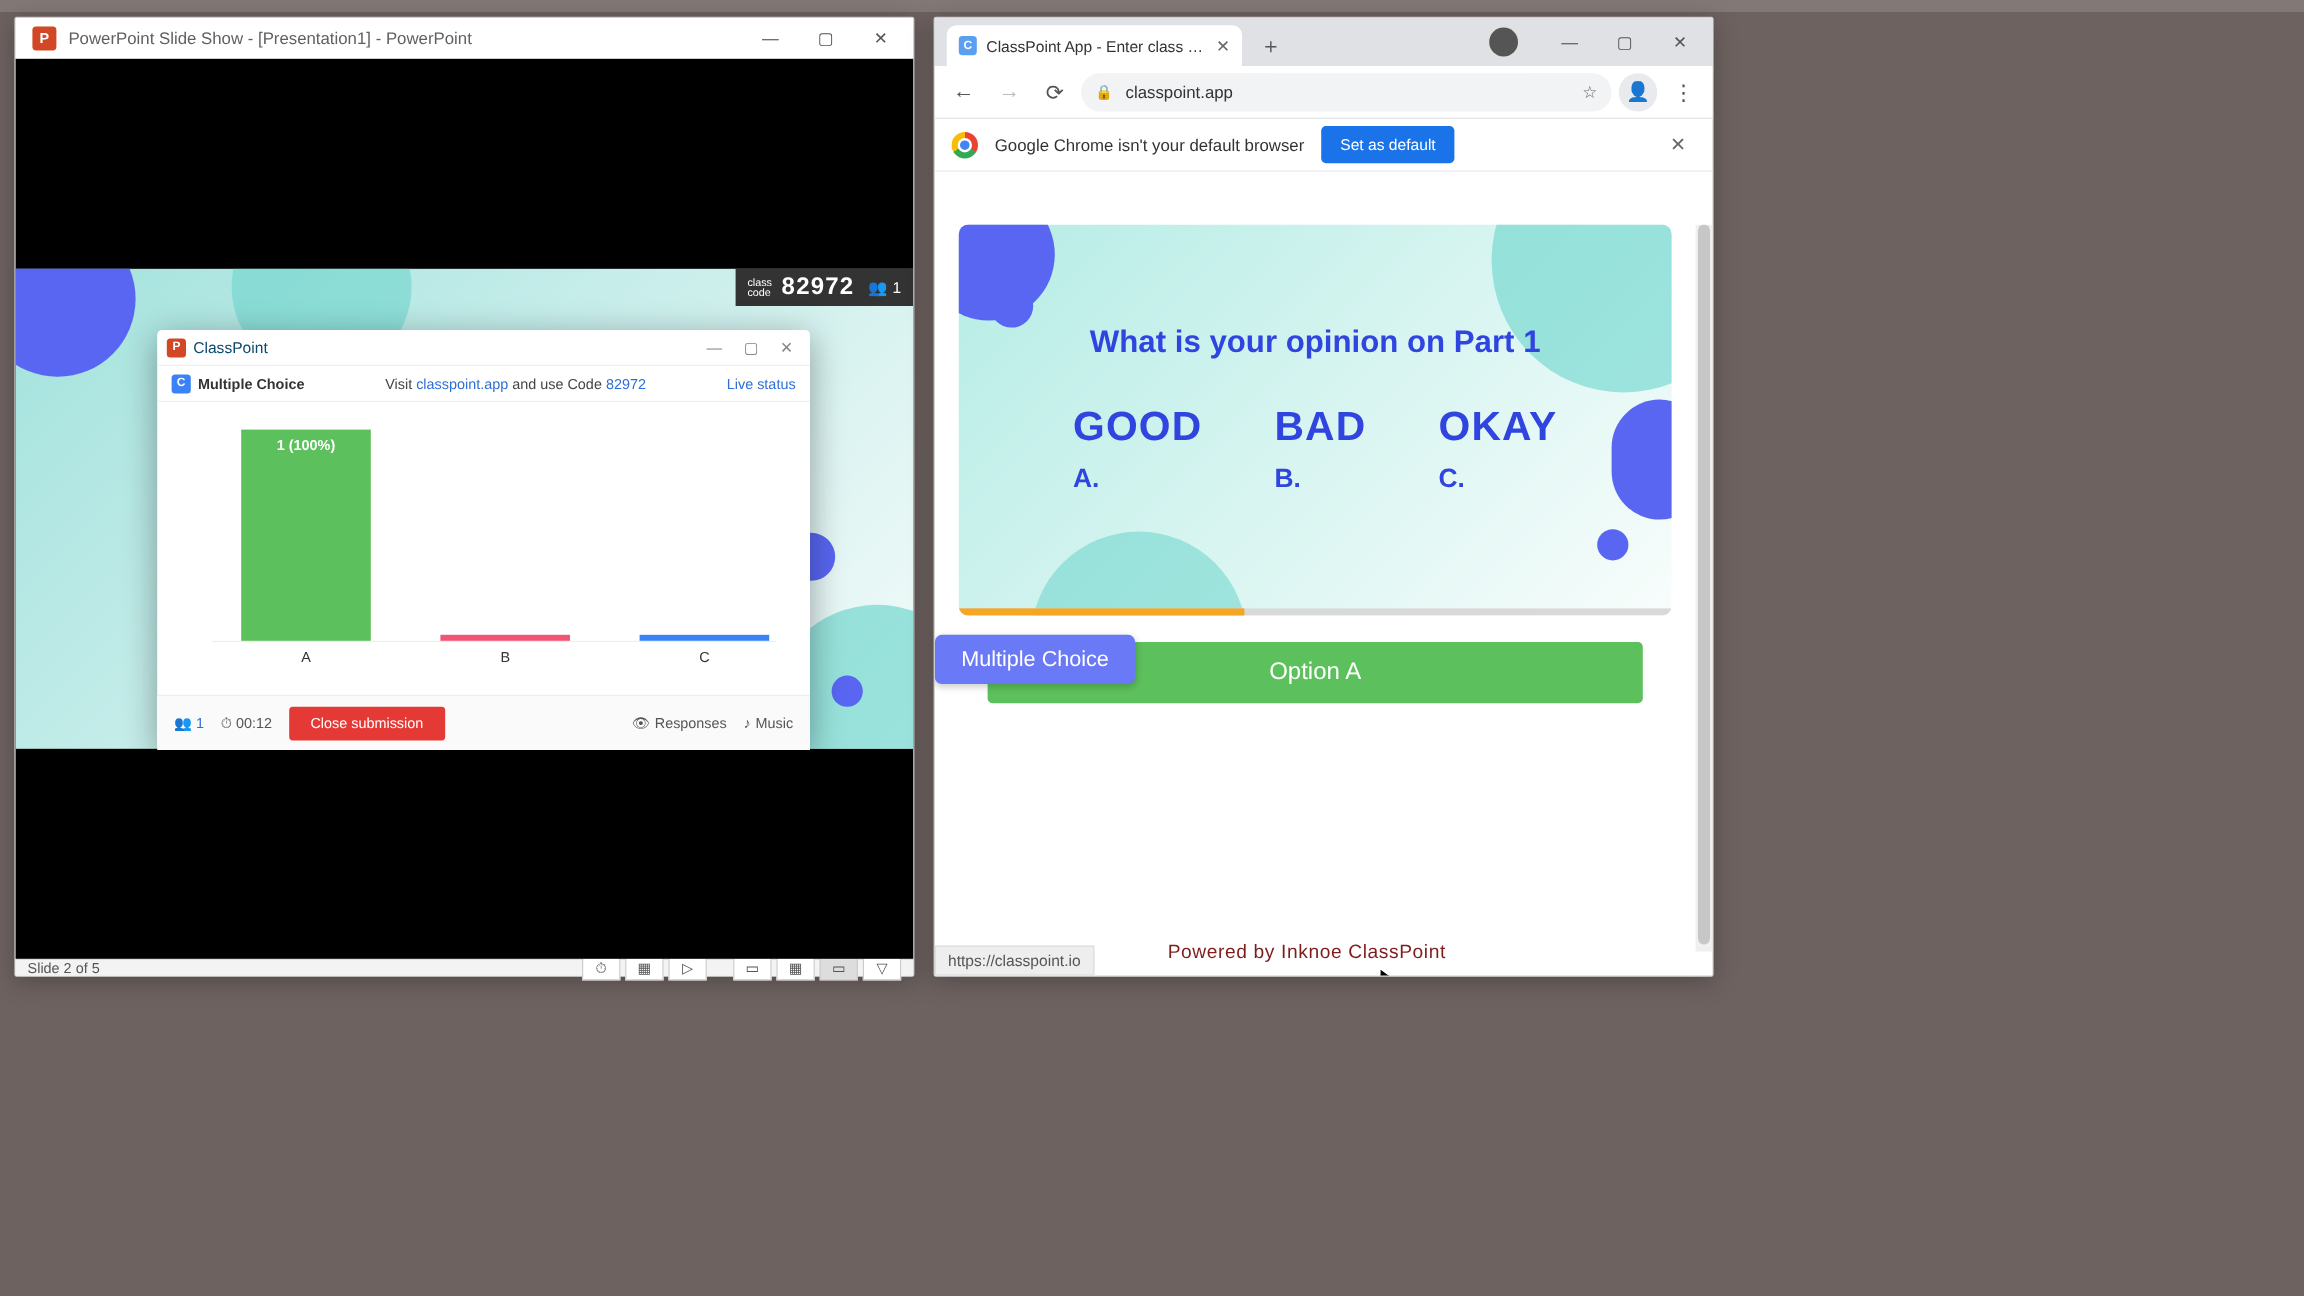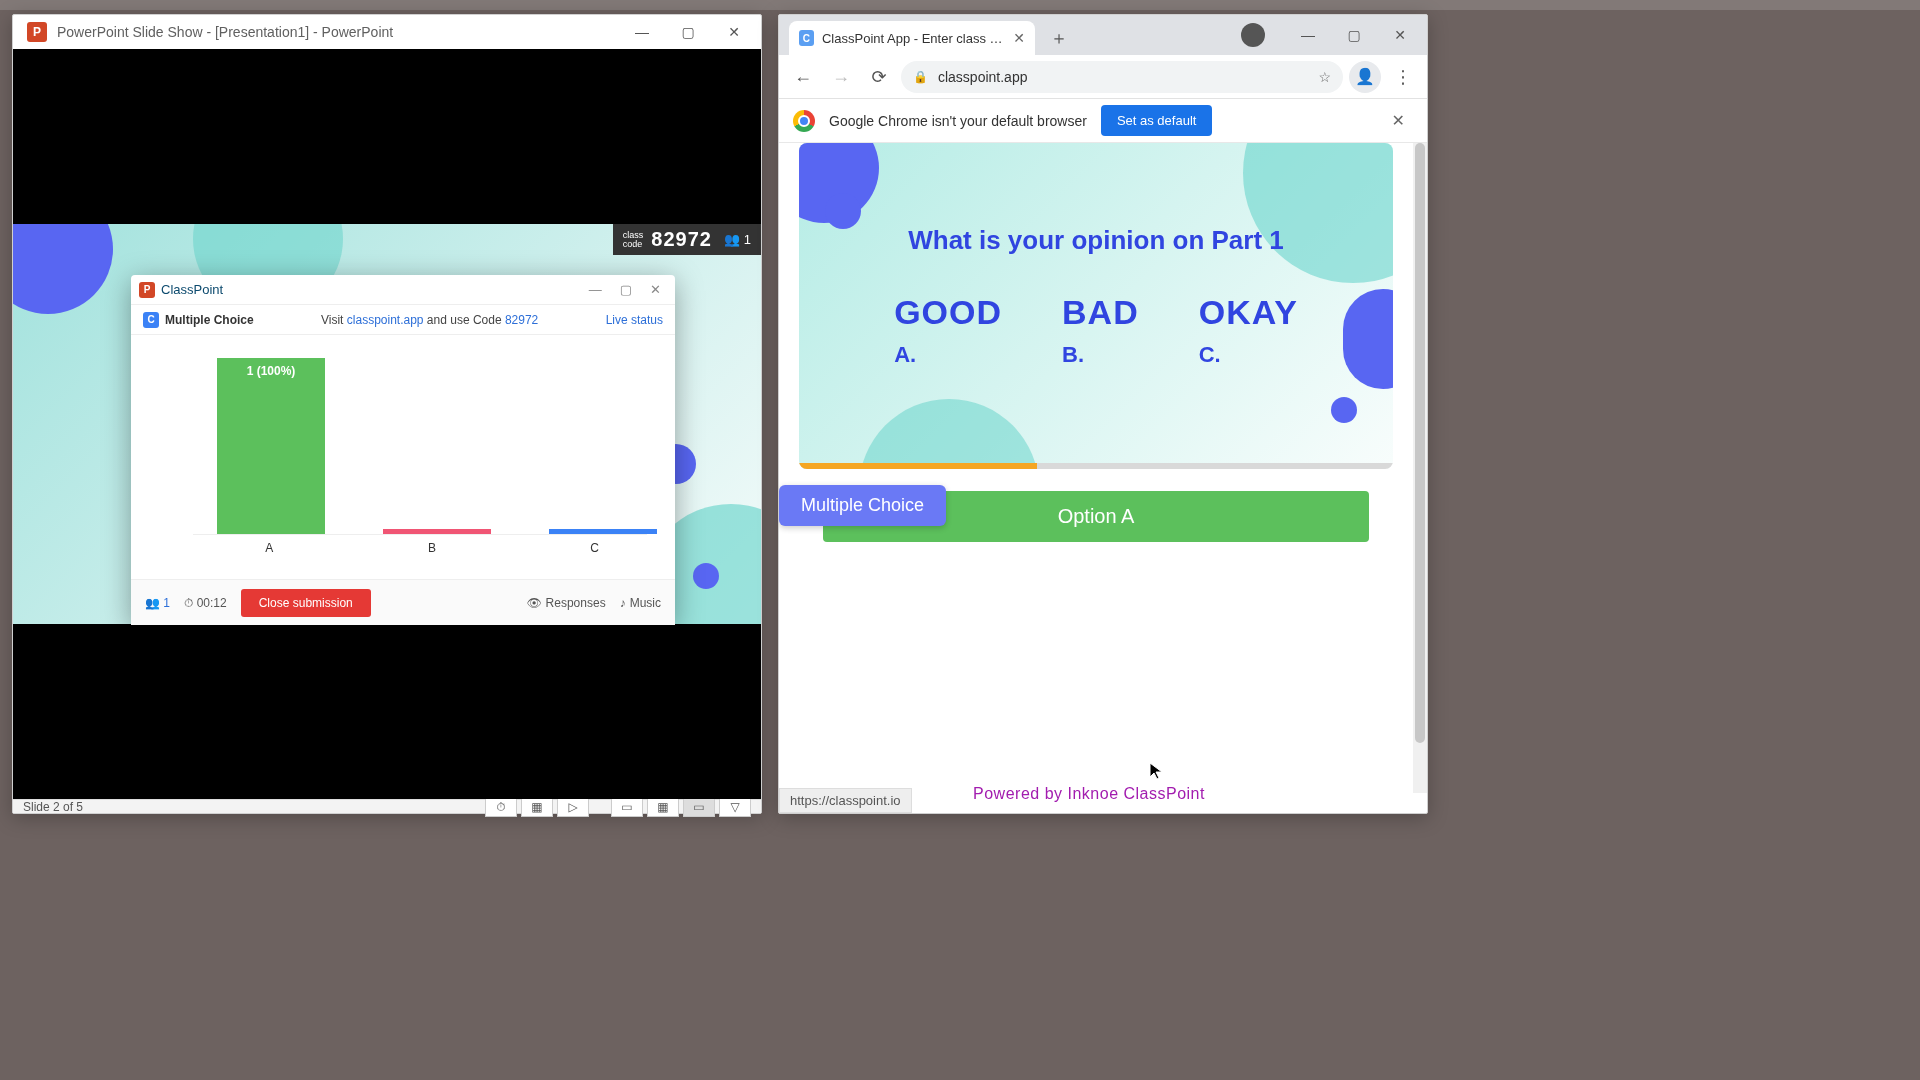--- a/index.html
+++ b/index.html
@@ -33,21 +33,21 @@
   .cp-ico-small { width:16px;height:16px;background:#d24726;border-radius:3px;color:#fff;font-size:10px;display:flex;align-items:center;justify-content:center;font-weight:bold; margin-right:6px;}
   .cp-titlebar .t { font-size:13px; color:#0c4a6e; }
   .cp-win-ctl { margin-left:auto; display:flex; gap:18px; color:#888; font-size:13px; padding-right:8px;}
   .cp-row2 { height:30px; display:flex; align-items:center; font-size:12px; padding:0 12px; border-bottom:1px solid #eee; }
   .cp-row2 .mc { display:flex; align-items:center; gap:6px; font-weight:600; color:#333; }
   .cp-row2 .mc .blue-ico { width:16px;height:16px;background:#3b82f6;border-radius:3px;color:#fff;font-size:10px;display:flex;align-items:center;justify-content:center;font-weight:bold;}
   .cp-row2 .visit { margin-left:auto; margin-right:auto; color:#444; }
   .cp-row2 .visit .lnk, .cp-row2 .visit .code { color:#2d6fd8; }
   .cp-row2 .live { color:#2d6fd8; font-weight:500; }
 
-  .cp-chart { flex:1; padding:20px 28px 0 28px; position:relative;margin-left:34px; }
+  .cp-chart { flex:1; padding:20px 28px 0 46px; position:relative; }
   .bars { position:relative; height:180px; border-bottom:1px solid #eee; }
   .bar { position:absolute; bottom:0; width:108px; }
   .bar.a { left:24px; height:176px; background:#5cc05c; }
   .bar.b { left:190px; height:5px; background:#f05574; }
   .bar.c { left:356px; height:5px; background:#3b82f6; }
   .bar .pct { position:absolute; top:6px; left:0; right:0; text-align:center; color:#fff; font-size:12px; font-weight:600; }
   .axis-labels { display:flex; margin-top:6px; font-size:12px; color:#333; }
   .axis-labels span { width:108px; text-align:center; }
   .axis-labels .a{margin-left:24px;} .axis-labels .b{margin-left:58px;} .axis-labels .c{margin-left:58px;}
 
@@ -81,21 +81,21 @@
   .omnibox .star { margin-left:auto; color:#666; }
   .prof-btn { width:32px;height:32px;border-radius:50%;background:#e8eaed;display:flex;align-items:center;justify-content:center;font-size:16px;color:#555;}
   .menu-btn { width:32px;height:32px;display:flex;align-items:center;justify-content:center;color:#555;font-size:18px;}
 
   .default-bar { height:44px; border-bottom:1px solid #e8e8e8; display:flex; align-items:center; padding:0 14px; gap:14px; font-size:14px; color:#333; }
   .chrome-logo { width:22px;height:22px;border-radius:50%;background:conic-gradient(#ea4335 0 120deg,#34a853 120deg 240deg,#fbbc05 240deg 360deg); position:relative;}
   .chrome-logo::after{content:"";position:absolute;inset:5px;border-radius:50%;background:#4285f4;border:2px solid #fff;}
   .set-default { background:#1a73e8; color:#fff; border:none; padding:8px 16px; border-radius:4px; font-size:13px; }
   .default-bar .x { margin-left:auto; color:#666; font-size:16px; padding:4px 8px; }
 
-  .chrome-page { flex:1; position:relative; overflow:hidden; }
+  .chrome-page { flex:1; position:relative; overflow:hidden;margin-top:44px; }
   .page-scroll { position:absolute; inset:0 14px 0 0; overflow:hidden; }
   .scrollbar-track { position:absolute; right:0; top:0; bottom:20px; width:14px; background:#f0f0f0; }
   .scrollbar-thumb { position:absolute; left:2px; right:2px; top:0; height:600px; background:#c7c7c7; border-radius:6px; }
 
   .question-card-wrap { padding:0 20px; }
   .question-card { position:relative; height:326px; background:linear-gradient(135deg,#b5ece5 0%, #f8fdfc 100%); border-radius:8px; overflow:hidden; margin-bottom:0; }
   .qb { position:absolute; border-radius:50%; }
   .qb1 { width:110px;height:110px;background:#5866f2; left:-30px; top:-30px; }
   .qb2 { width:36px;height:36px;background:#5866f2; left:26px; top:50px; }
   .qb3 { width:220px;height:220px;background:rgba(95,210,200,.55); right:-70px; top:-80px; }
@@ -107,21 +107,21 @@
   .opt { text-align:left; }
   .opt .big { color:#3045e0; font-size:34px; font-weight:900; letter-spacing:1px; }
   .opt .let { color:#3045e0; font-size:22px; font-weight:800; margin-top:10px; }
   .progress { position:absolute; bottom:0; left:0; right:0; height:6px; background:#d9d9d9; }
   .progress .fill { height:100%; width:40%; background:#f5a623; }
 
   .mc-pill { position:absolute; left:0px; top:342px; background:#6a79f5; color:#fff; padding:10px 22px; border-radius:6px; font-size:18px; font-weight:500; box-shadow:0 2px 6px rgba(0,0,0,.2); }
   .thanks { text-align:center; margin-top:66px; font-size:19px; color:#333; }
   .option-a { margin:22px 44px 0 44px; background:#5cc05c; color:#fff; text-align:center; padding:14px 0; border-radius:4px; font-size:20px; }
 
-  .chrome-footer { position:absolute; bottom:10px; left:0; right:14px; text-align:center; color:#a21caf; font-size:16px; letter-spacing:.5px; }
+  .chrome-footer { position:absolute; bottom:10px; left:0; right:14px; text-align:center; color:#7f1d1d; font-size:16px; letter-spacing:.5px; }
   .status-url { position:absolute; left:0; bottom:0; background:#eeeeee; border:1px solid #ddd; padding:4px 10px; font-size:13px; color:#555; }
   .cursor { position:absolute; width:20px; height:20px; pointer-events:none; }
   .cursor svg { width:20px; height:20px; }
 
   .taskbar-hint { position:absolute; left:0; right:0; top:0; height:10px; background:rgba(255,255,255,.15); }
 </style>
 </head>
 <body>
 
 <div class="taskbar-hint"></div>

